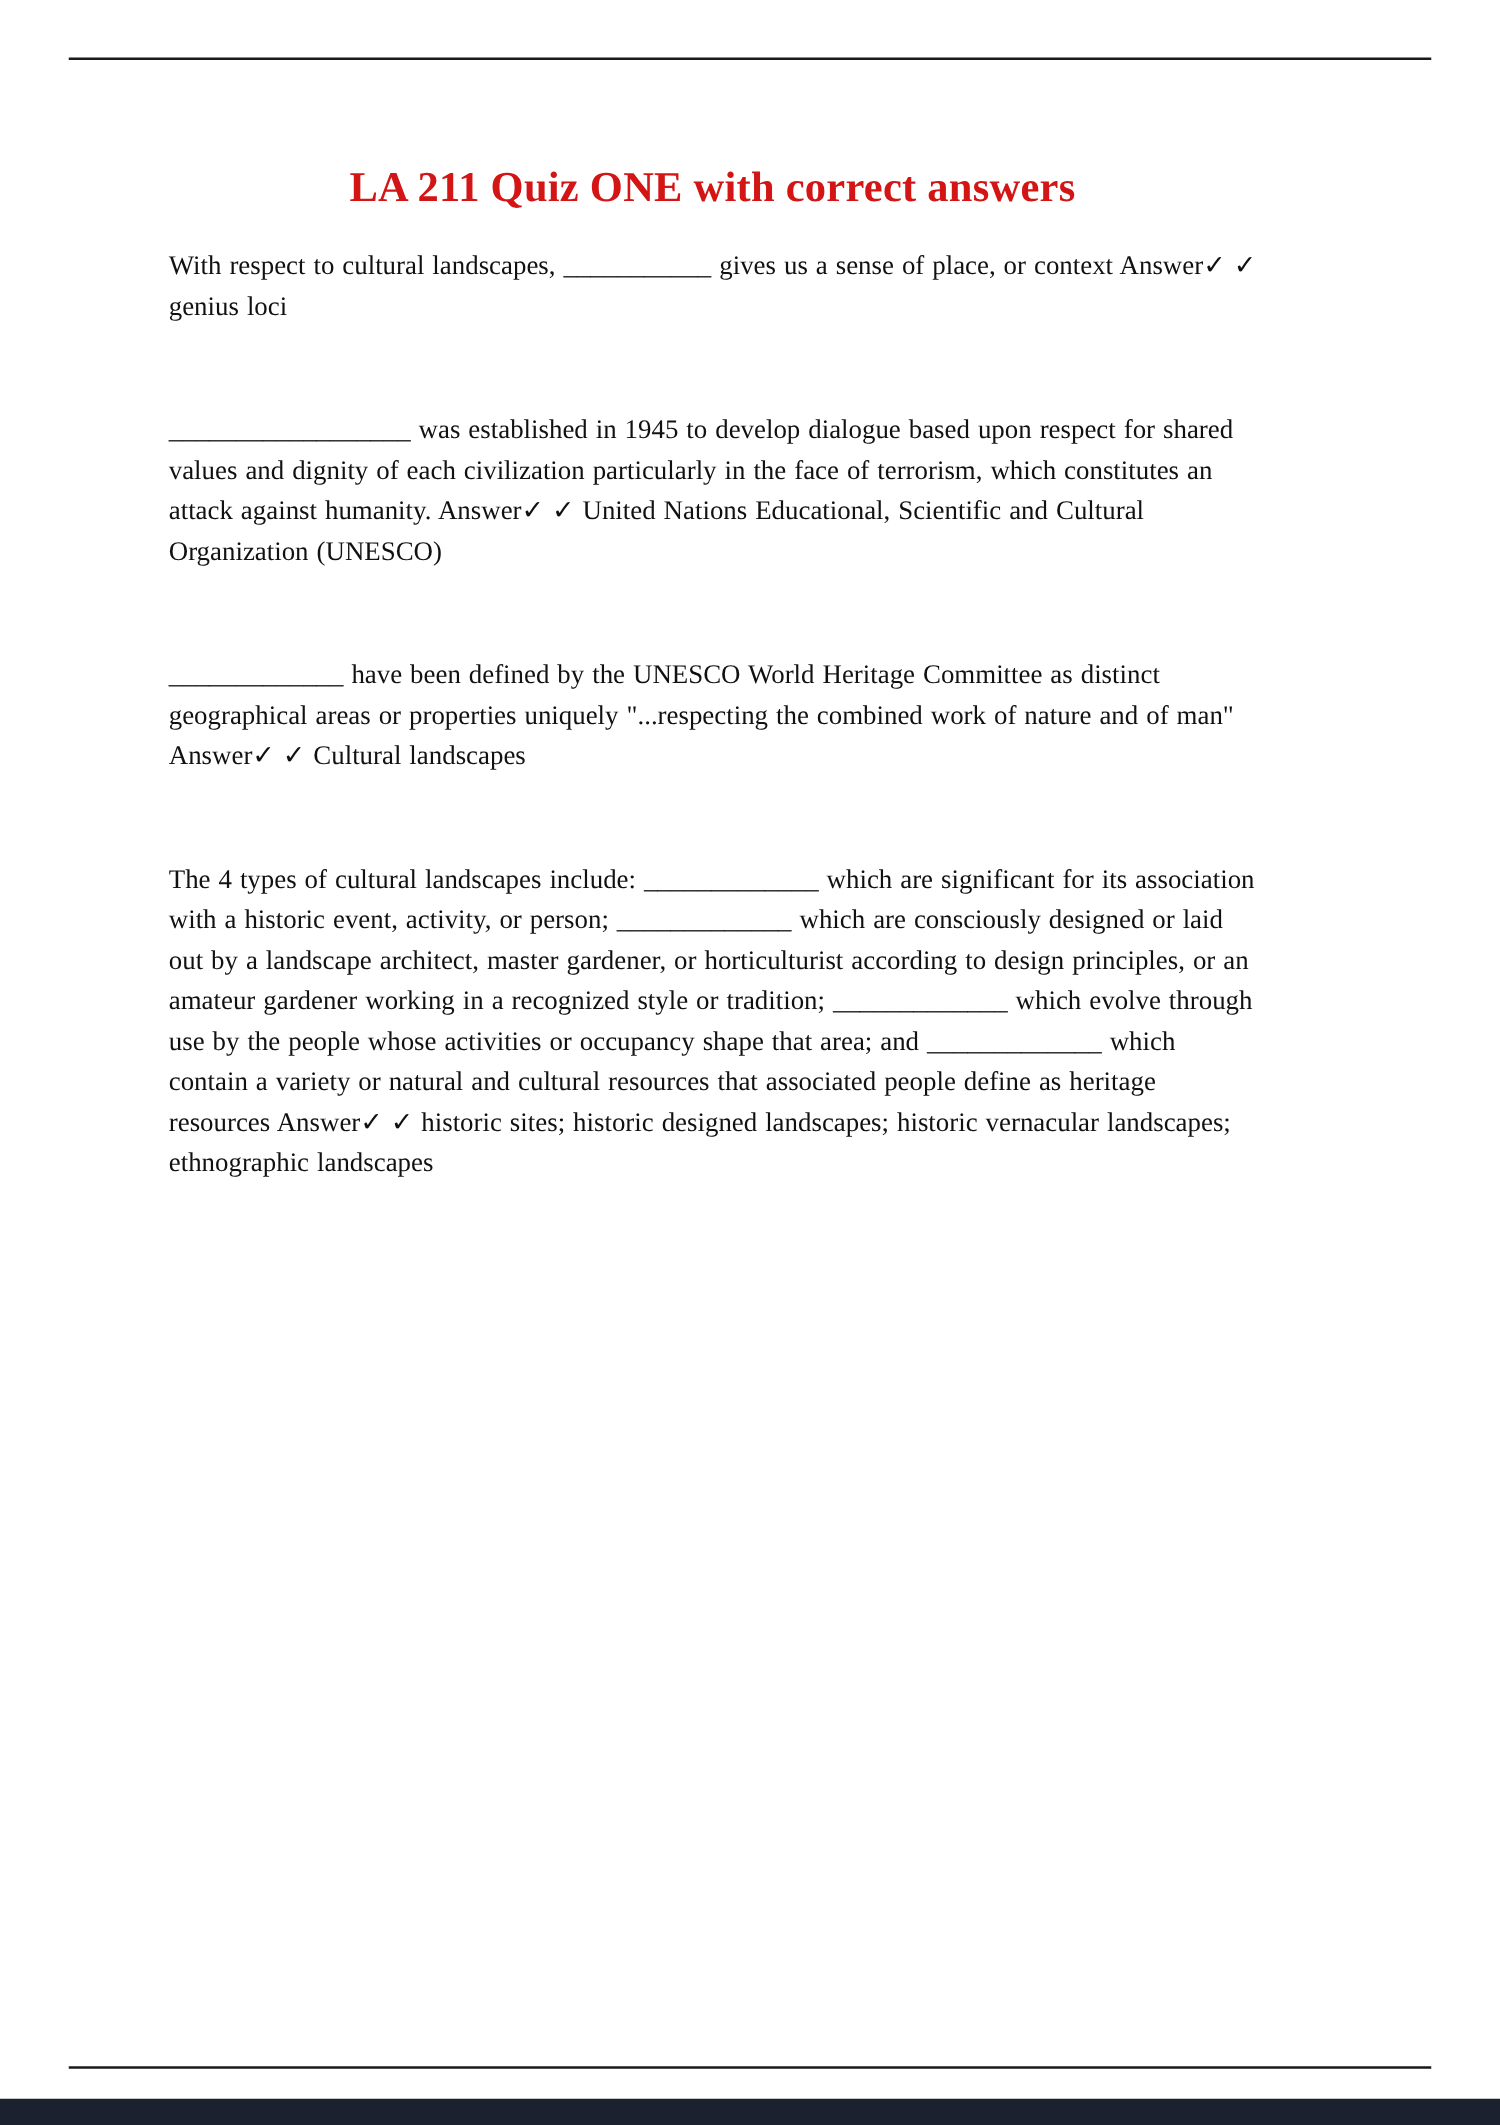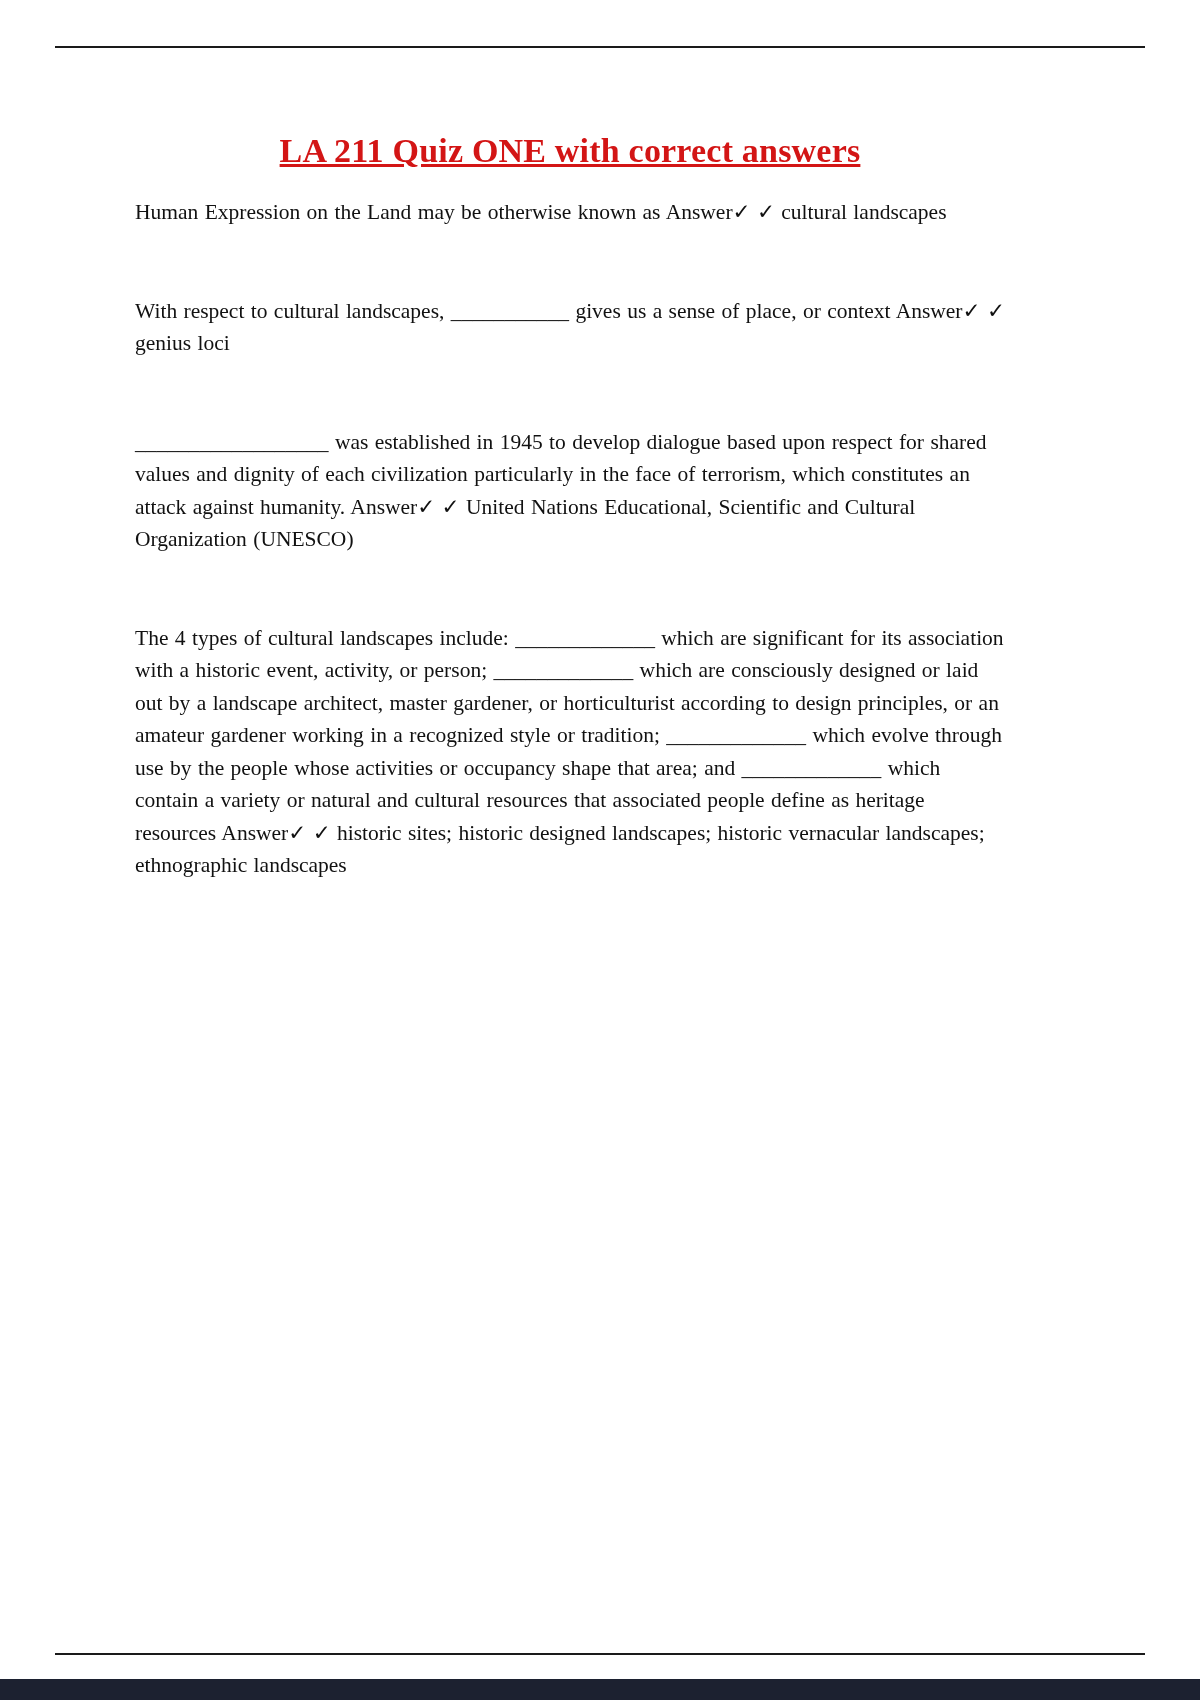--- a/index.html
+++ b/index.html
@@ -42,21 +42,20 @@
     position: absolute;
     left: 135px;
     top: 132px;
     width: 870px;
   }
   .doc-title {
     margin: 0 0 26px 0;
     text-align: center;
     font-size: 34px;
     font-weight: bold;
-    text-decoration: underline;
     color: #d31515;
     letter-spacing: 0.2px;
   }
   .para {
     margin: 0 0 66px 0;
     font-size: 21.5px;
     line-height: 32.5px;
     word-spacing: 1px;
   }
   .para:last-child {
@@ -65,26 +64,26 @@
 </style>
 </head>
 <body>
 
 <div class="page">
   <div class="top-rule"></div>
 
   <div class="content">
     <h1 class="doc-title">LA 211 Quiz ONE with correct answers</h1>
 
-    <p class="para">Human Expression on the Land may be otherwise known as Answer✓ ✓  cultural landscapes</p>
 
     <p class="para">With respect to cultural landscapes, ___________ gives us a sense of place, or context Answer✓ ✓  genius loci</p>
 
     <p class="para">__________________ was established in 1945 to develop dialogue based upon respect for shared values and dignity of each civilization particularly in the face of terrorism, which constitutes an attack against humanity. Answer✓ ✓  United Nations Educational, Scientific and Cultural Organization (UNESCO)</p>
 
+    <p class="para">_____________ have been defined by the UNESCO World Heritage Committee as distinct geographical areas or properties uniquely "...respecting the combined work of nature and of man" Answer✓ ✓  Cultural landscapes</p>
 
     <p class="para">The 4 types of cultural landscapes include: _____________ which are significant for its association with a historic event, activity, or person; _____________ which are consciously designed or laid out by a landscape architect, master gardener, or horticulturist according to design principles, or an amateur gardener working in a recognized style or tradition; _____________ which evolve through use by the people whose activities or occupancy shape that area; and _____________ which contain a variety or natural and cultural resources that associated people define as heritage resources Answer✓ ✓  historic sites; historic designed landscapes; historic vernacular landscapes; ethnographic landscapes</p>
 
   </div>
 
   <div class="bottom-rule"></div>
   <div class="footer-bar"></div>
 </div>
 
 </body></html>

